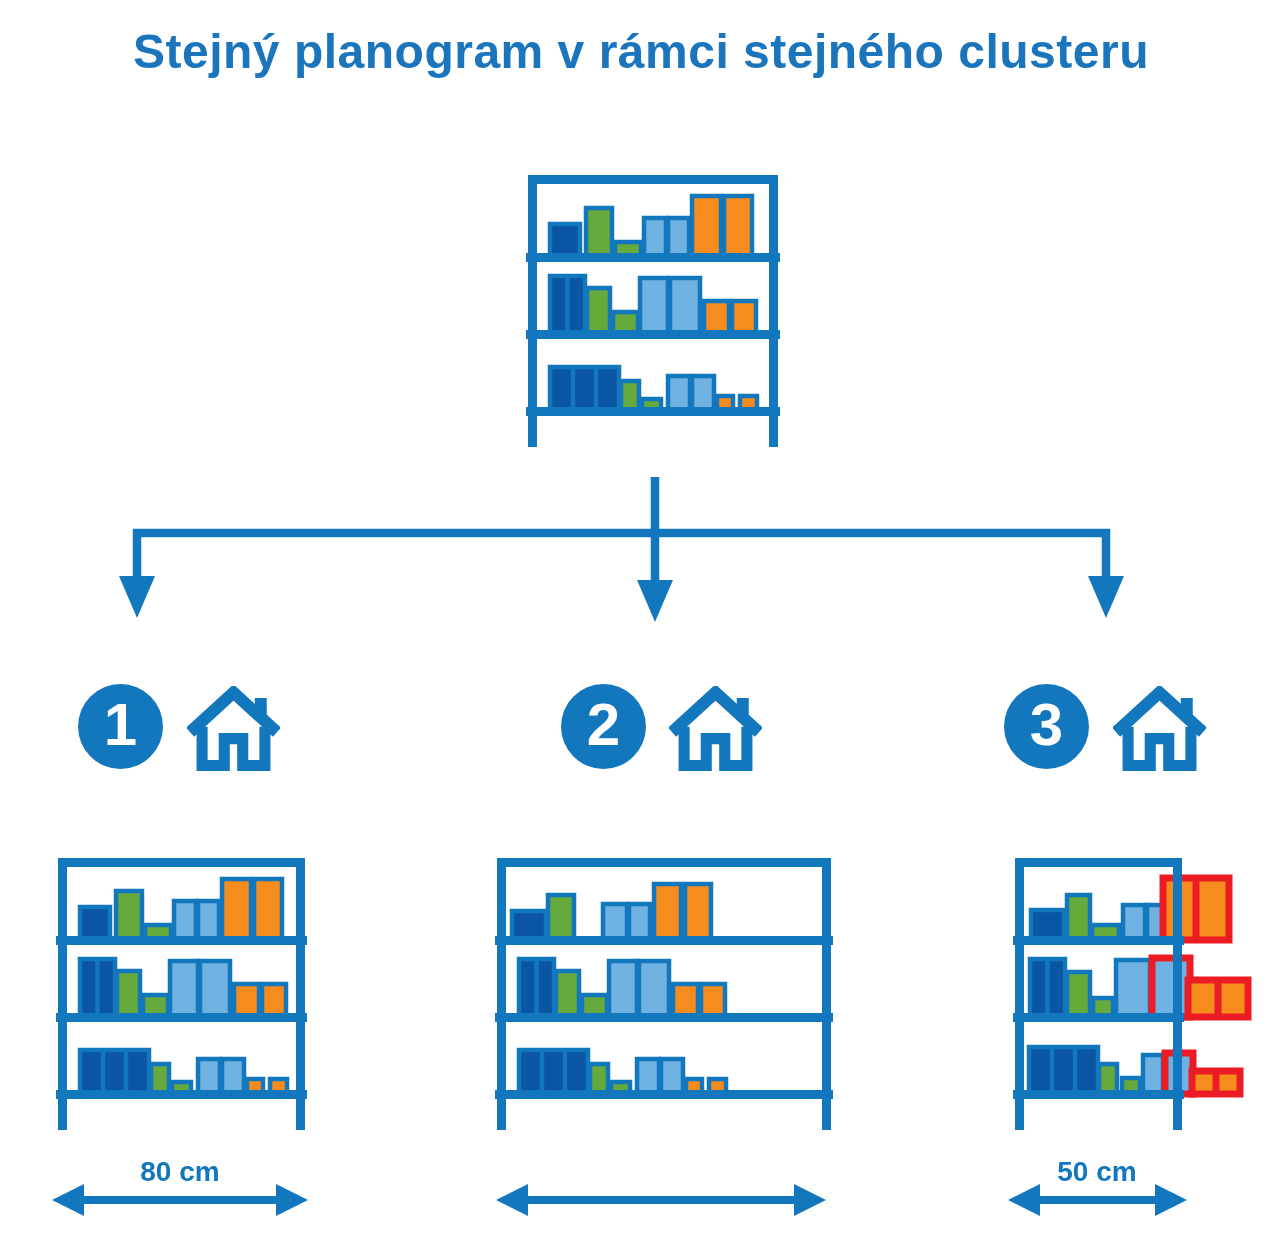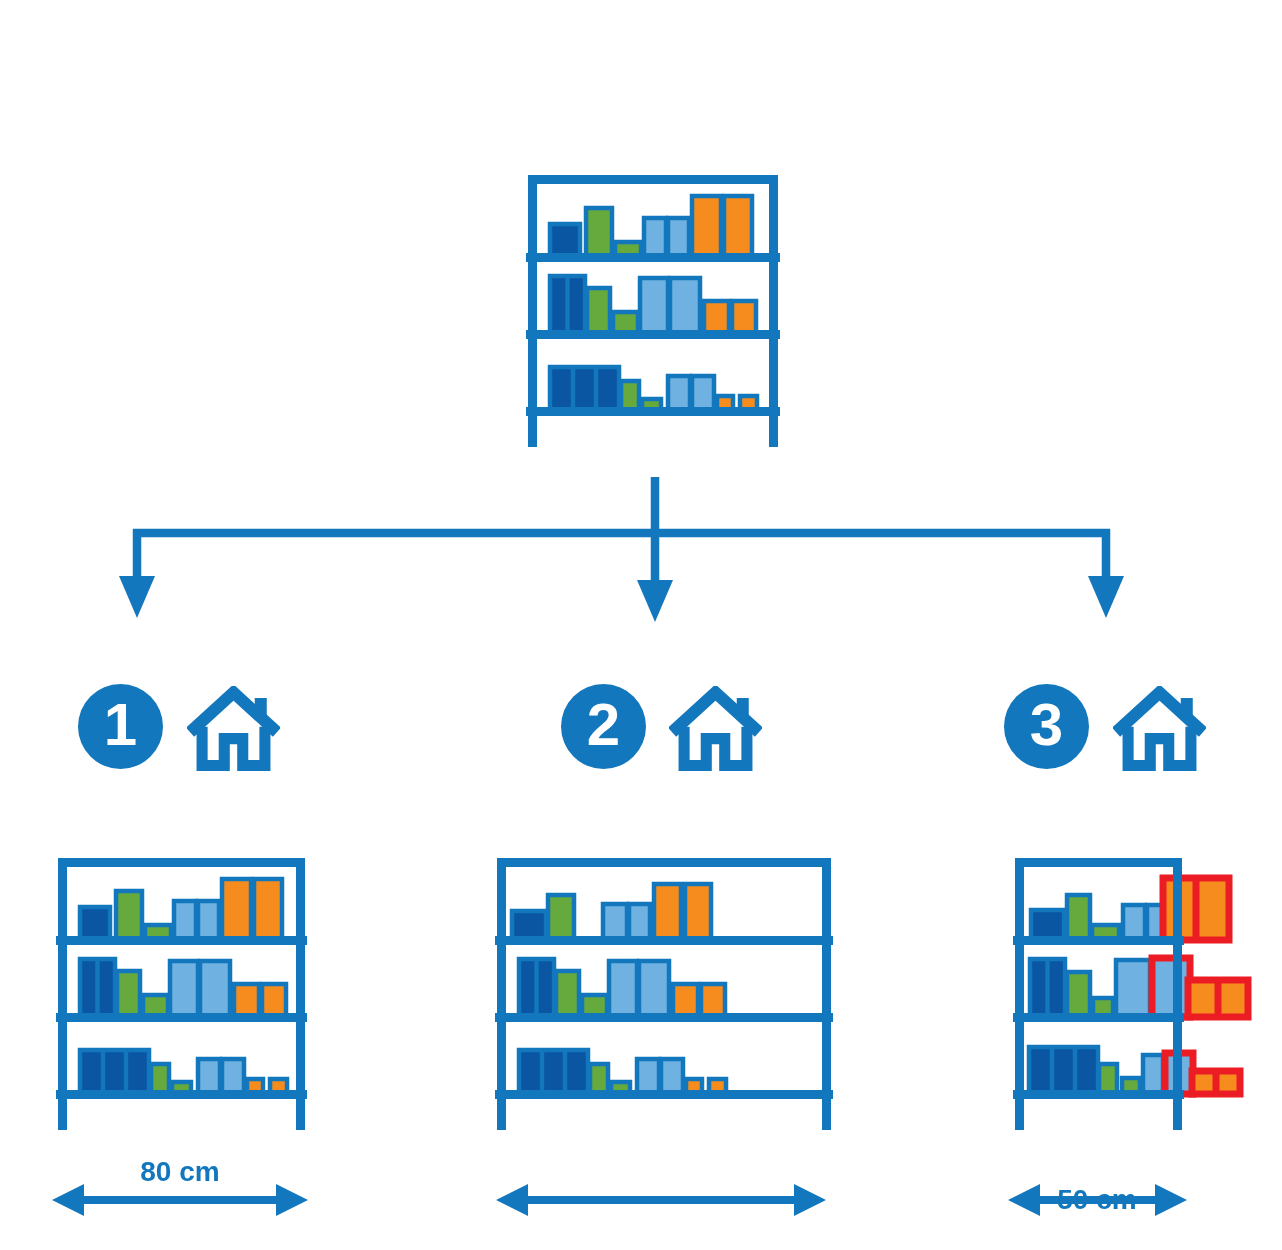--- a/index.html
+++ b/index.html
@@ -11,27 +11,28 @@
   .badge{position:absolute;width:85px;height:85px;border-radius:50%;
          background:var(--frame,#1377BD);color:#fff;font-weight:bold;font-size:60px;
          display:flex;align-items:center;justify-content:center;line-height:1;}
   .badge span{transform:translateY(-2px);}
   .b1{left:78px;top:684px;} .b2{left:561px;top:684px;} .b3{left:1004px;top:684px;}
   .house{position:absolute;width:93px;height:85px;}
   .h1{left:187px;top:686px;} .h2{left:669px;top:686px;} .h3{left:1113px;top:686px;}
   .house .stroke{fill:none;stroke:var(--frame,#1377BD);}
   .dim-label{position:absolute;width:220px;text-align:center;top:1156px;
              font-size:28px;font-weight:bold;color:var(--frame,#1377BD);}
-  .l1{left:70px;} .l2{left:551px;} .l3{left:987px;margin-top:28px;}
+  .l1{left:70px;} .l2{left:551px;} .l3{left:987px;}
 </style>
 </head>
 <body>
 
 <div class="canvas">
 
+  <div class="title">Stejný planogram v rámci stejného clusteru</div>
 
   <svg class="scene" width="1282" height="1250" viewBox="0 0 1282 1250">
     <g id="flow-arrows">
         <path d="M655,477 V537 M133,533 H1110 M137,529 V580 M1106,529 V580 M655,533 V585" stroke="#1377BD" stroke-width="8.5" fill="none"></path>
         <polygon points="119,576 155,576 137,618" fill="#1377BD"></polygon>
         <polygon points="637,580 673,580 655,622" fill="#1377BD"></polygon>
         <polygon points="1088,576 1124,576 1106,618" fill="#1377BD"></polygon>
       </g>
     <g>
         <rect x="550" y="224" width="30" height="33" fill="#0A56A3" stroke="#1377BD" stroke-width="4.5"></rect>

